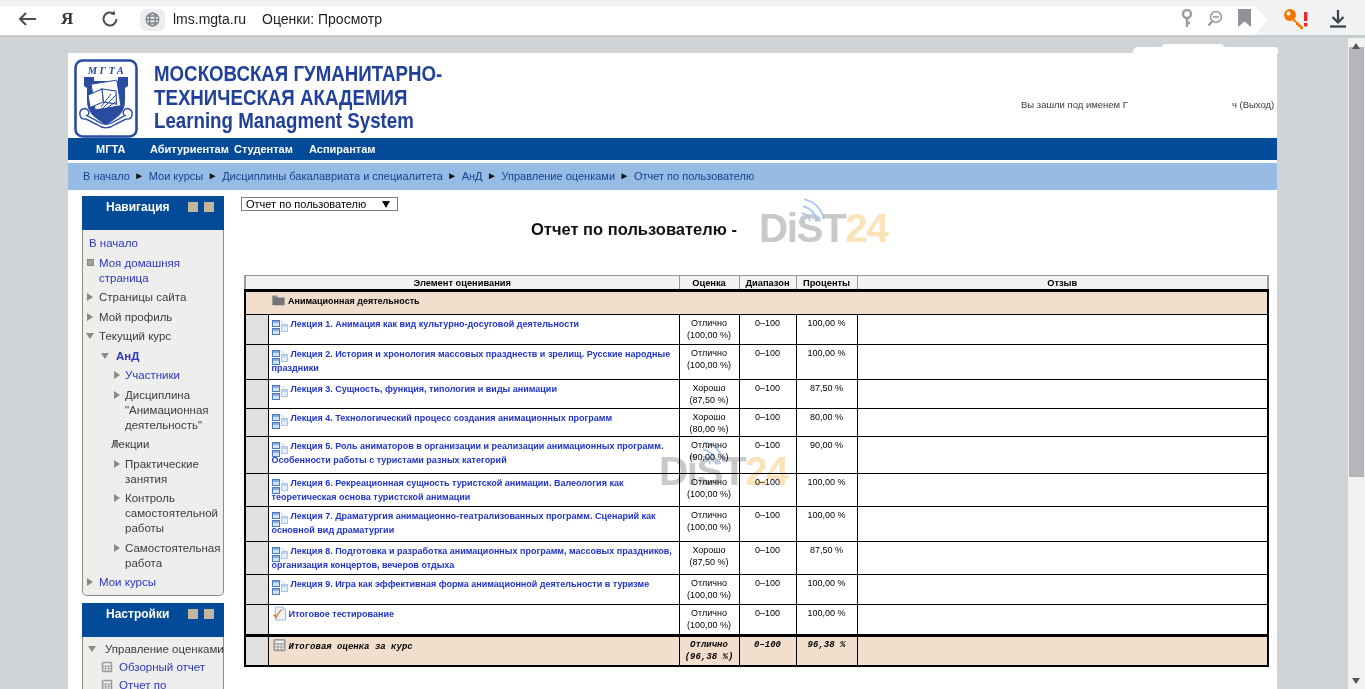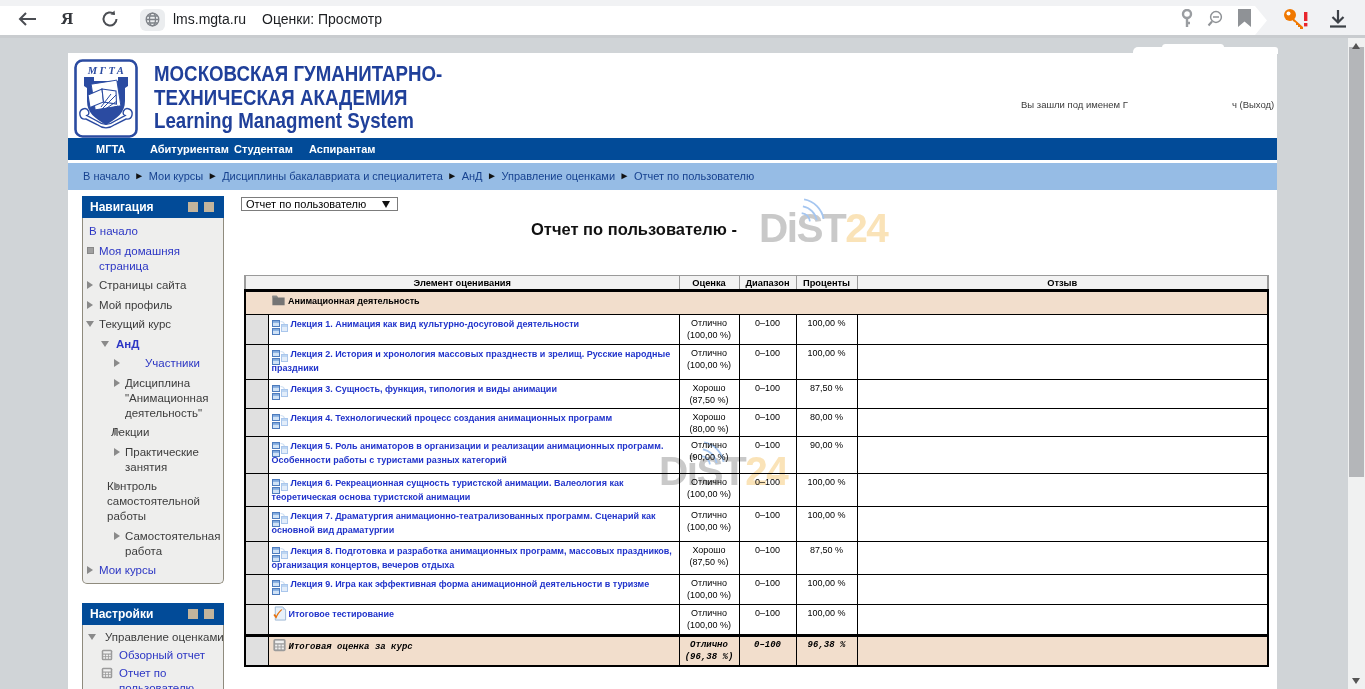--- a/index.html
+++ b/index.html
@@ -27,21 +27,21 @@
 .login { position:absolute; left:953px; top:14px; font-size:9.5px; color:#3b3b3b; white-space:nowrap;margin-top:32px; }
 
 .navbar { position:absolute; left:0; top:85px; width:1209px; height:22px; background:#024b98; color:#fff; font-size:11px; font-weight:bold; line-height:22px; }
 .navbar span { position:absolute; top:0; }
 
 .crumb { position:absolute; left:0; top:110px; width:1209px; height:27px; background:#96bce5; font-size:11px; line-height:27px; color:#000; }
 .crumb a { color:#16418f; text-decoration:none; }
 .crumb .s { font-size:10px; position:relative; top:-1px; padding:0 4.5px; color:#111; }
 
 .block { position:absolute; left:14px; width:142px; }
-.block .hd { height:22px; background:#024b98; color:#fff; font-weight:bold; font-size:12px; line-height:22px; padding-left:8px; position:relative; }
+.block .hd { height:34px; background:#024b98; color:#fff; font-weight:bold; font-size:12px; line-height:22px; padding-left:24px; position:relative; }
 .block .hd .ic { position:absolute; top:6px; width:10px; height:10px; background:#c3b49c; }
 .block .bd { background:#eeeeed; border:1px solid #8f8b7e; border-top:none; border-radius:0 0 5px 5px; padding:6px 1px 5px 0; font-size:11.5px; }
 .tree { list-style:none; }
 .tree li { position:relative; line-height:15px; margin-bottom:4.5px; }
 .tree a { color:#2c36c4; text-decoration:none; }
 .tree .plain { color:#3c3c3c; }
 .tri { position:absolute; width:0; height:0; }
 .tri.r { border-left:6px solid #8a8a8a; border-top:4px solid transparent; border-bottom:4px solid transparent; }
 .tri.d { border-top:6px solid #8a8a8a; border-left:4px solid transparent; border-right:4px solid transparent; }
 .sqb { position:absolute; width:7px; height:7px; background:#a0a0a0; border:1px solid #888; }
@@ -202,25 +202,25 @@
       <div class="ic" style="right:10px"></div>
     </div>
     <div class="bd">
       <ul class="tree">
         <li style="padding-left:6px"><a href="#">В начало</a></li>
         <li style="padding-left:16px"><span class="sqb" style="left:4px;top:3px"></span><a href="#">Моя домашняя страница</a></li>
         <li style="padding-left:16px"><span class="tri r" style="left:4px;top:3px"></span><span class="plain">Страницы сайта</span></li>
         <li style="padding-left:16px"><span class="tri r" style="left:4px;top:3px"></span><span class="plain">Мой профиль</span></li>
         <li style="padding-left:16px"><span class="tri d" style="left:3px;top:4px"></span><span class="plain">Текущий курс</span></li>
         <li style="padding-left:33px"><span class="tri d" style="left:18px;top:4px"></span><a href="#" style="font-weight:bold">АнД</a></li>
-        <li style="padding-left:62px"><span class="tri r" style="left:31px;top:3px"></span><a href="#">Участники</a></li>
+        <li style="padding-left:42px"><span class="tri r" style="left:31px;top:3px"></span><a href="#">Участники</a></li>
         <li style="padding-left:42px"><span class="tri r" style="left:31px;top:3px"></span><span class="plain">Дисциплина "Анимационная деятельность"</span></li>
         <li style="padding-left:28px"><span class="tri r" style="left:31px;top:3px"></span><span class="plain">Лекции</span></li>
         <li style="padding-left:42px"><span class="tri r" style="left:31px;top:3px"></span><span class="plain">Практические занятия</span></li>
-        <li style="padding-left:24px"><span class="tri r" style="left:31px;top:3px"></span><span class="plain">Контроль самостоятельной работы</span></li>
+        <li style="padding-left:42px"><span class="tri r" style="left:31px;top:3px"></span><span class="plain">Контроль самостоятельной работы</span></li>
         <li style="padding-left:42px"><span class="tri r" style="left:31px;top:3px"></span><span class="plain">Самостоятельная работа</span></li>
         <li style="padding-left:16px;margin-bottom:0"><span class="tri r" style="left:4px;top:3px"></span><a href="#">Мои курсы</a></li>
       </ul>
     </div>
   </div>
 
   <div class="block" style="top:550px">
     <div class="hd">Настройки
       <div class="ic" style="right:26px"></div>
       <div class="ic" style="right:10px"></div>

